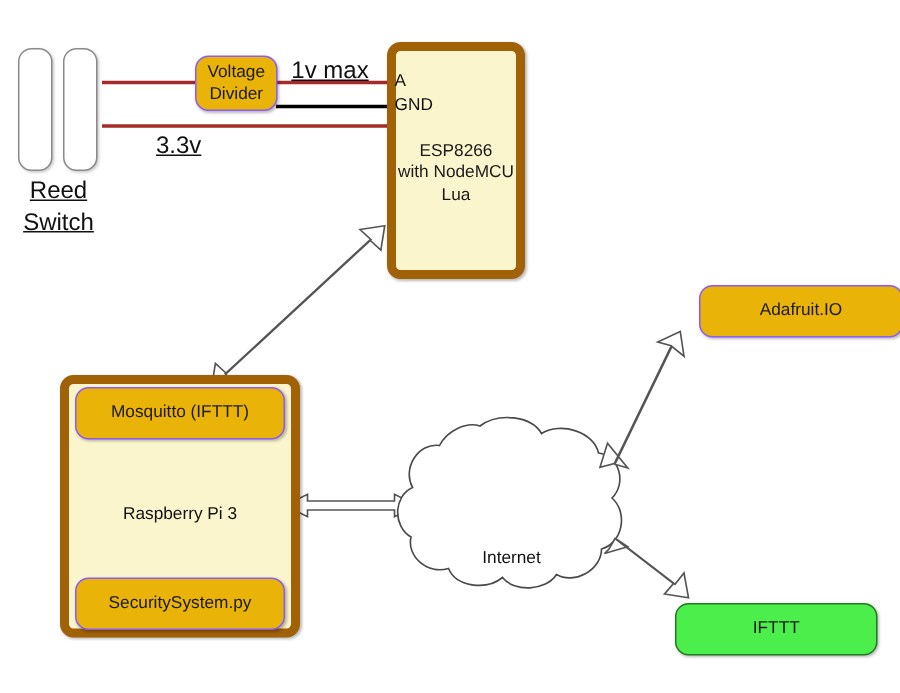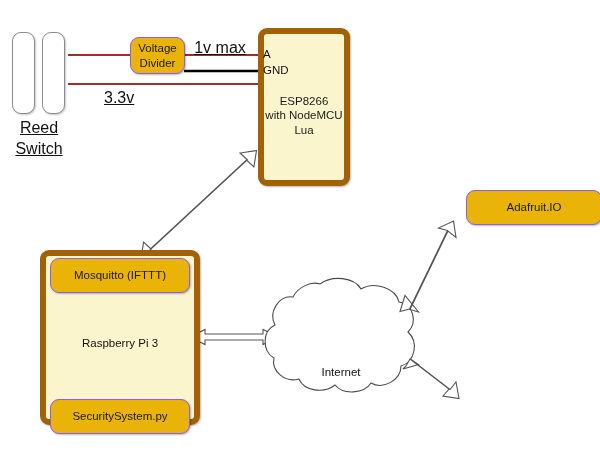--- a/index.html
+++ b/index.html
@@ -220,24 +220,27 @@
   </div>
   <div class="pinlabel" style="left:263px; top:48px;">A</div>
   <div class="pinlabel" style="left:263px; top:64px;">GND</div>
 
   <div class="node node-yellow" id="pi-box" style="left:40px; top:250px; width:160px; height:175px;">
     <div id="pi-label">Raspberry Pi 3</div>
   </div>
   <div class="node node-cyan" style="left:50px; top:258px; width:140px; height:35px;">
     <span>Mosquitto (IFTTT)</span>
   </div>
-  <div class="node node-cyan" style="left:50px; top:399px; width:140px; height:35px;">
+  <div class="node node-cyan" style="left:50px; top:385px; width:140px; height:35px;">
     <span>SecuritySystem.py</span>
   </div>
 
   <div class="cloud-label" style="left:281px; top:330px;margin-top:36px;">Internet</div>
 
   <div class="node node-cyan" style="left:466px; top:190px; width:136px; height:35px;">
     <span>Adafruit.IO</span>
   </div>
 
+  <div class="node node-green" style="left:450px; top:402px; width:135px; height:35px;">
+    <span>IFTTT</span>
+  </div>
 
 </div>
 
 </body></html>

